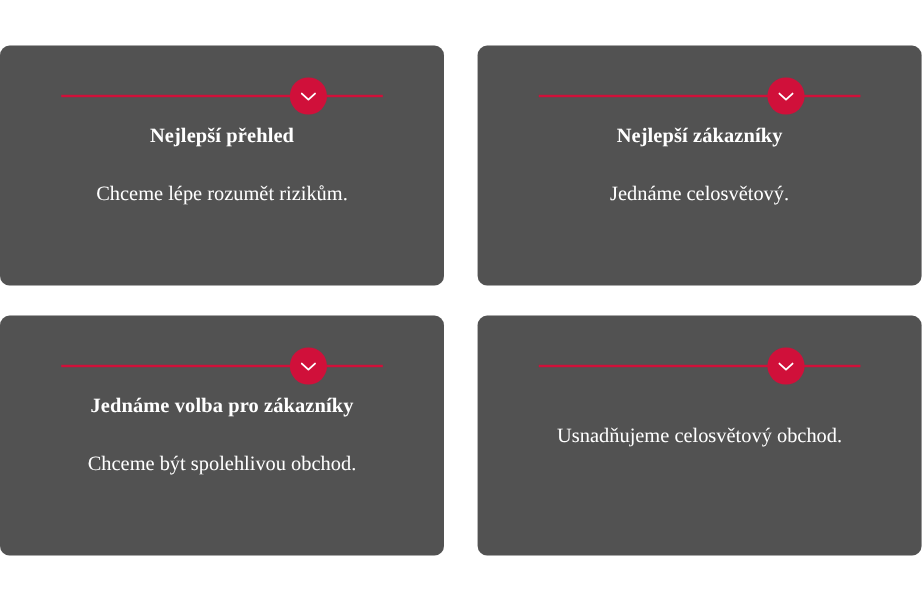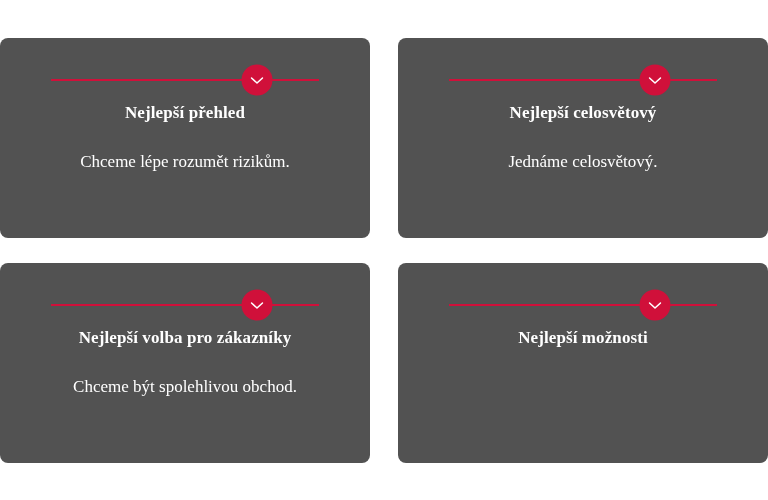--- a/index.html
+++ b/index.html
@@ -128,47 +128,47 @@
   <div class="card right card-2">
     <div class="card-inner">
       <div class="divider-wrap">
         <div class="divider-line"></div>
         <div class="chevron-badge">
           <svg width="13" height="8" viewBox="0 0 13 8" aria-hidden="true">
             <path d="M1 1.5 L6.5 6.5 L12 1.5" fill="none" stroke="#ffffff" stroke-width="1.6" stroke-linecap="round" stroke-linejoin="round"></path>
           </svg>
         </div>
       </div>
-      <div class="card-title">Nejlepší celosvětový</div>
+      <div class="card-title">Nejlepší zákazníky</div>
       <div class="card-text">Jednáme celosvětový.</div>
     </div>
   </div>
 
   <div class="card left card-3">
     <div class="card-inner">
       <div class="divider-wrap">
         <div class="divider-line"></div>
         <div class="chevron-badge">
           <svg width="13" height="8" viewBox="0 0 13 8" aria-hidden="true">
             <path d="M1 1.5 L6.5 6.5 L12 1.5" fill="none" stroke="#ffffff" stroke-width="1.6" stroke-linecap="round" stroke-linejoin="round"></path>
           </svg>
         </div>
       </div>
-      <div class="card-title">Nejlepší volba pro zákazníky</div>
+      <div class="card-title">Jednáme volba pro zákazníky</div>
       <div class="card-text">Chceme být spolehlivou obchod.</div>
     </div>
   </div>
 
   <div class="card right card-4">
     <div class="card-inner">
       <div class="divider-wrap">
         <div class="divider-line"></div>
         <div class="chevron-badge">
           <svg width="13" height="8" viewBox="0 0 13 8" aria-hidden="true">
             <path d="M1 1.5 L6.5 6.5 L12 1.5" fill="none" stroke="#ffffff" stroke-width="1.6" stroke-linecap="round" stroke-linejoin="round"></path>
           </svg>
         </div>
       </div>
-      <div class="card-title">Nejlepší možnosti</div>
+      <div class="card-text">Usnadňujeme celosvětový obchod.</div>
     </div>
   </div>
 
 </div>
 
 </body></html>

